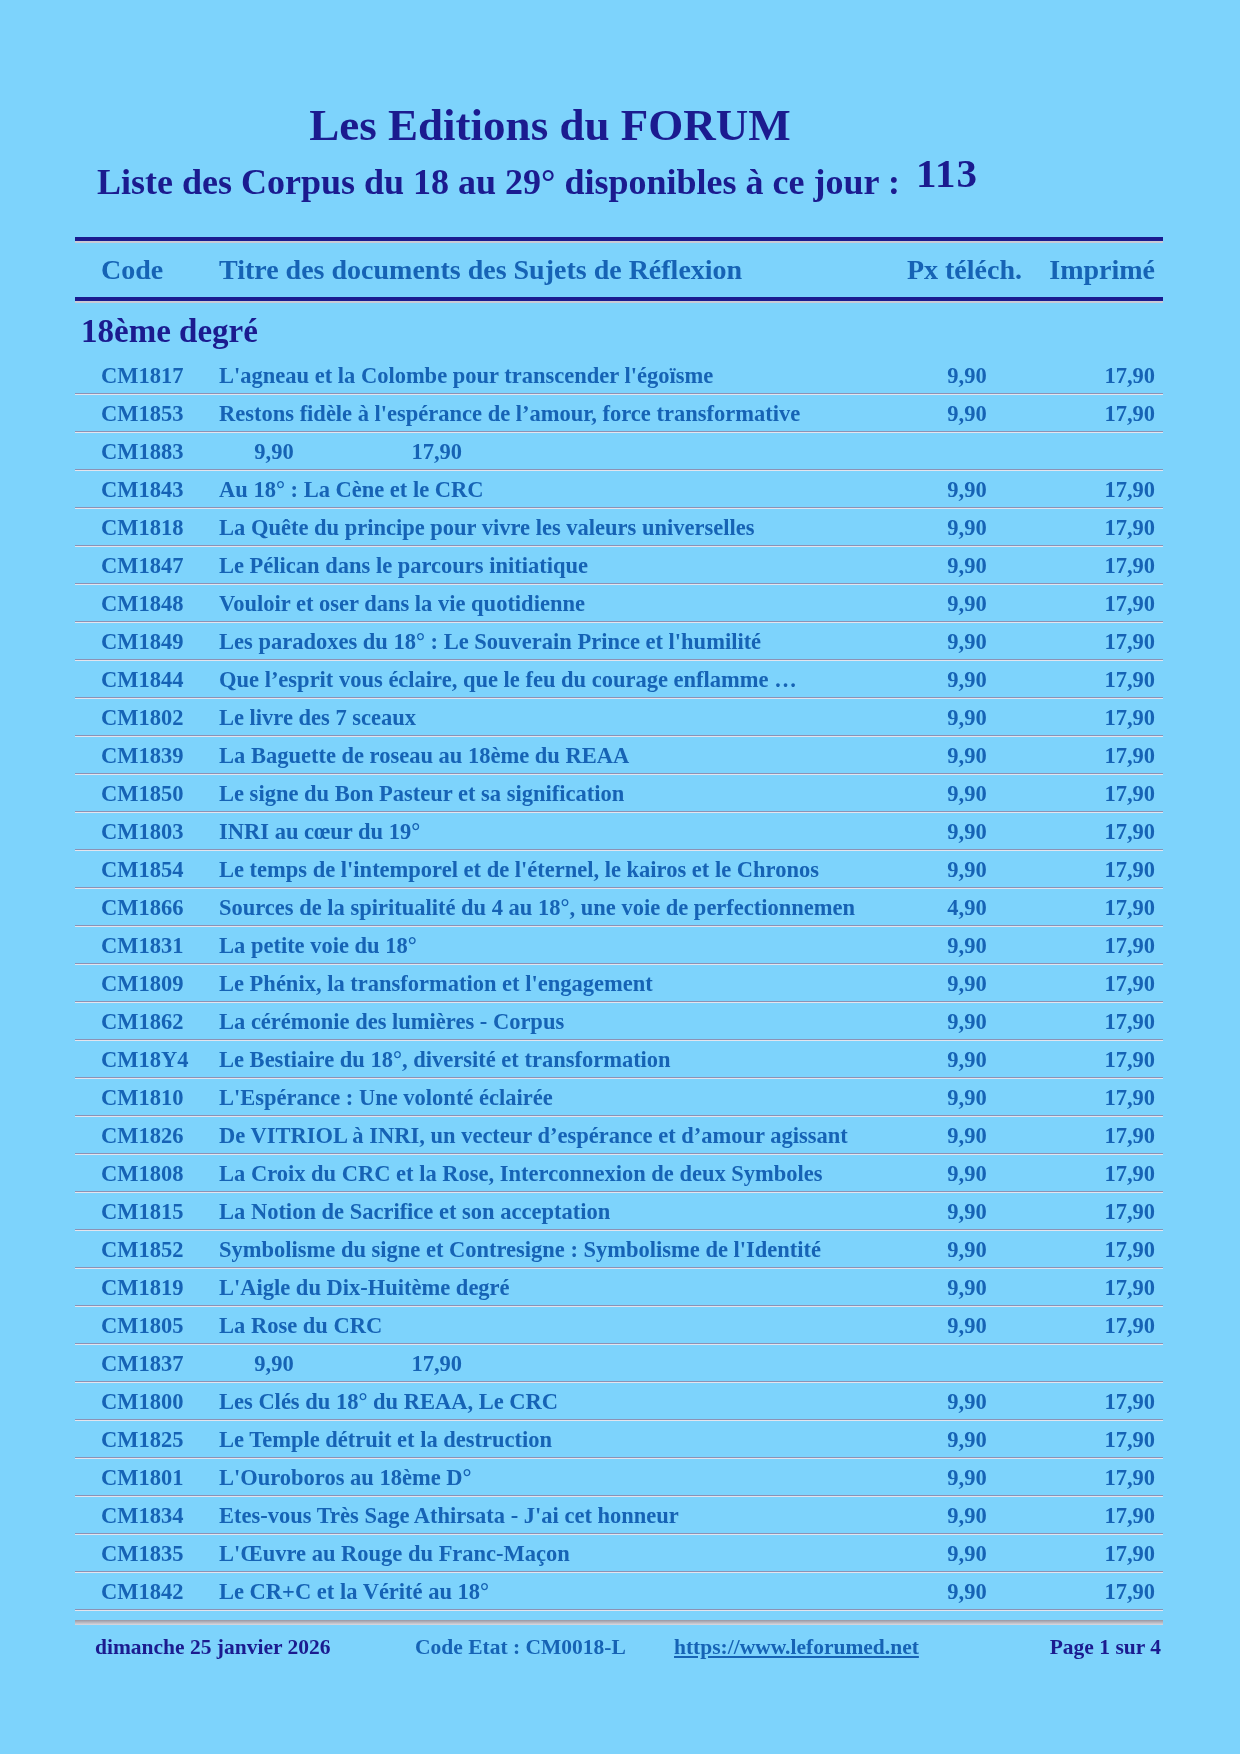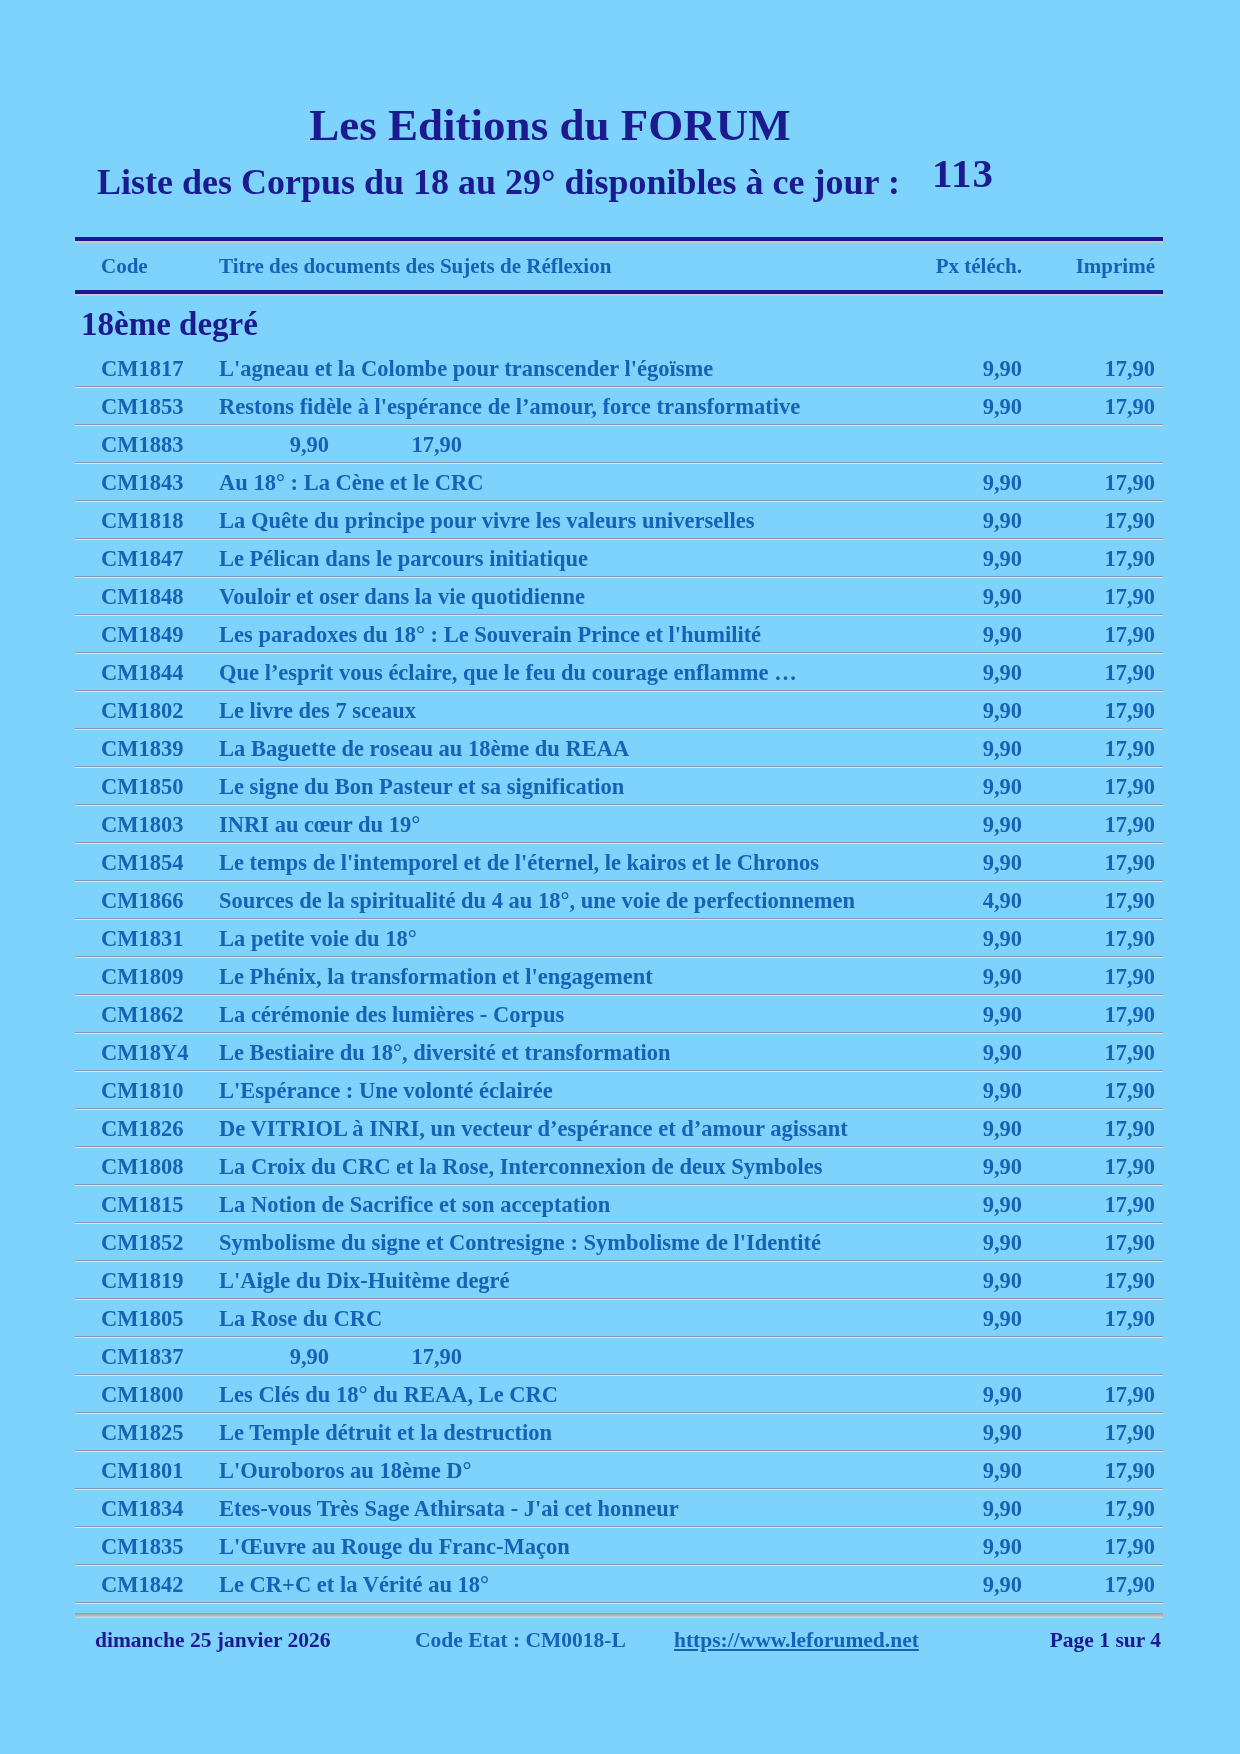--- a/index.html
+++ b/index.html
@@ -21,21 +21,21 @@
     padding-right:138px;
     text-align:center;
     font-size:45px;
     font-weight:bold;
     color:#1b1b8f;
     line-height:1.15;
   }
   .subtitle-line {
     display:flex;
     align-items:baseline;
-    gap:32px;
+    gap:16px;
     padding-left:22px;
     margin-top:4px;
     font-size:36px;
     font-weight:bold;
     color:#1b1b8f;
     line-height:1.2;
   }
   .available-count {
     font-size:41px;
     position:relative;
@@ -49,21 +49,21 @@
     background:#1b1b8f;
     box-shadow:0 2px 0 #c9c9d6;
   }
   .rule-top { margin-top:32px; }
 
   
   .col-headers {
     display:flex;
     align-items:baseline;
     padding:13px 0 11px 0;
-    font-size:21px;
+    font-size:28px;
     font-weight:bold;
     color:#1663b5;
   }
   .h-code  { width:118px; padding-left:26px; }
   .h-title { flex:1; }
   .h-px    { width:120px; text-align:right; }
   .h-imp   { width:133px; text-align:right; padding-right:8px; }
 
   
   .section-title {
@@ -88,21 +88,21 @@
   }
   .row::after {
     content:"";
     position:absolute;
     left:0; right:0; bottom:0;
     height:2px;
     background:linear-gradient(to bottom, #8c92b4 50%, #e4e4ee 50%);
   }
   .c-code  { width:118px; padding-left:26px; flex:none; }
   .c-title { flex:1; padding-right:8px; white-space:nowrap; overflow:hidden; }
-  .c-px    { width:110px; text-align:right; flex:none; }
+  .c-px    { width:110px; text-align:center; flex:none; }
   .c-imp   { width:133px; text-align:right; padding-right:8px; flex:none; }
 
   
   .footer-bar {
     margin-top:9px;
     height:5px;
     background:linear-gradient(to bottom,#9797a3,#d9d9e0);
   }
   .page-footer {
     position:relative;

